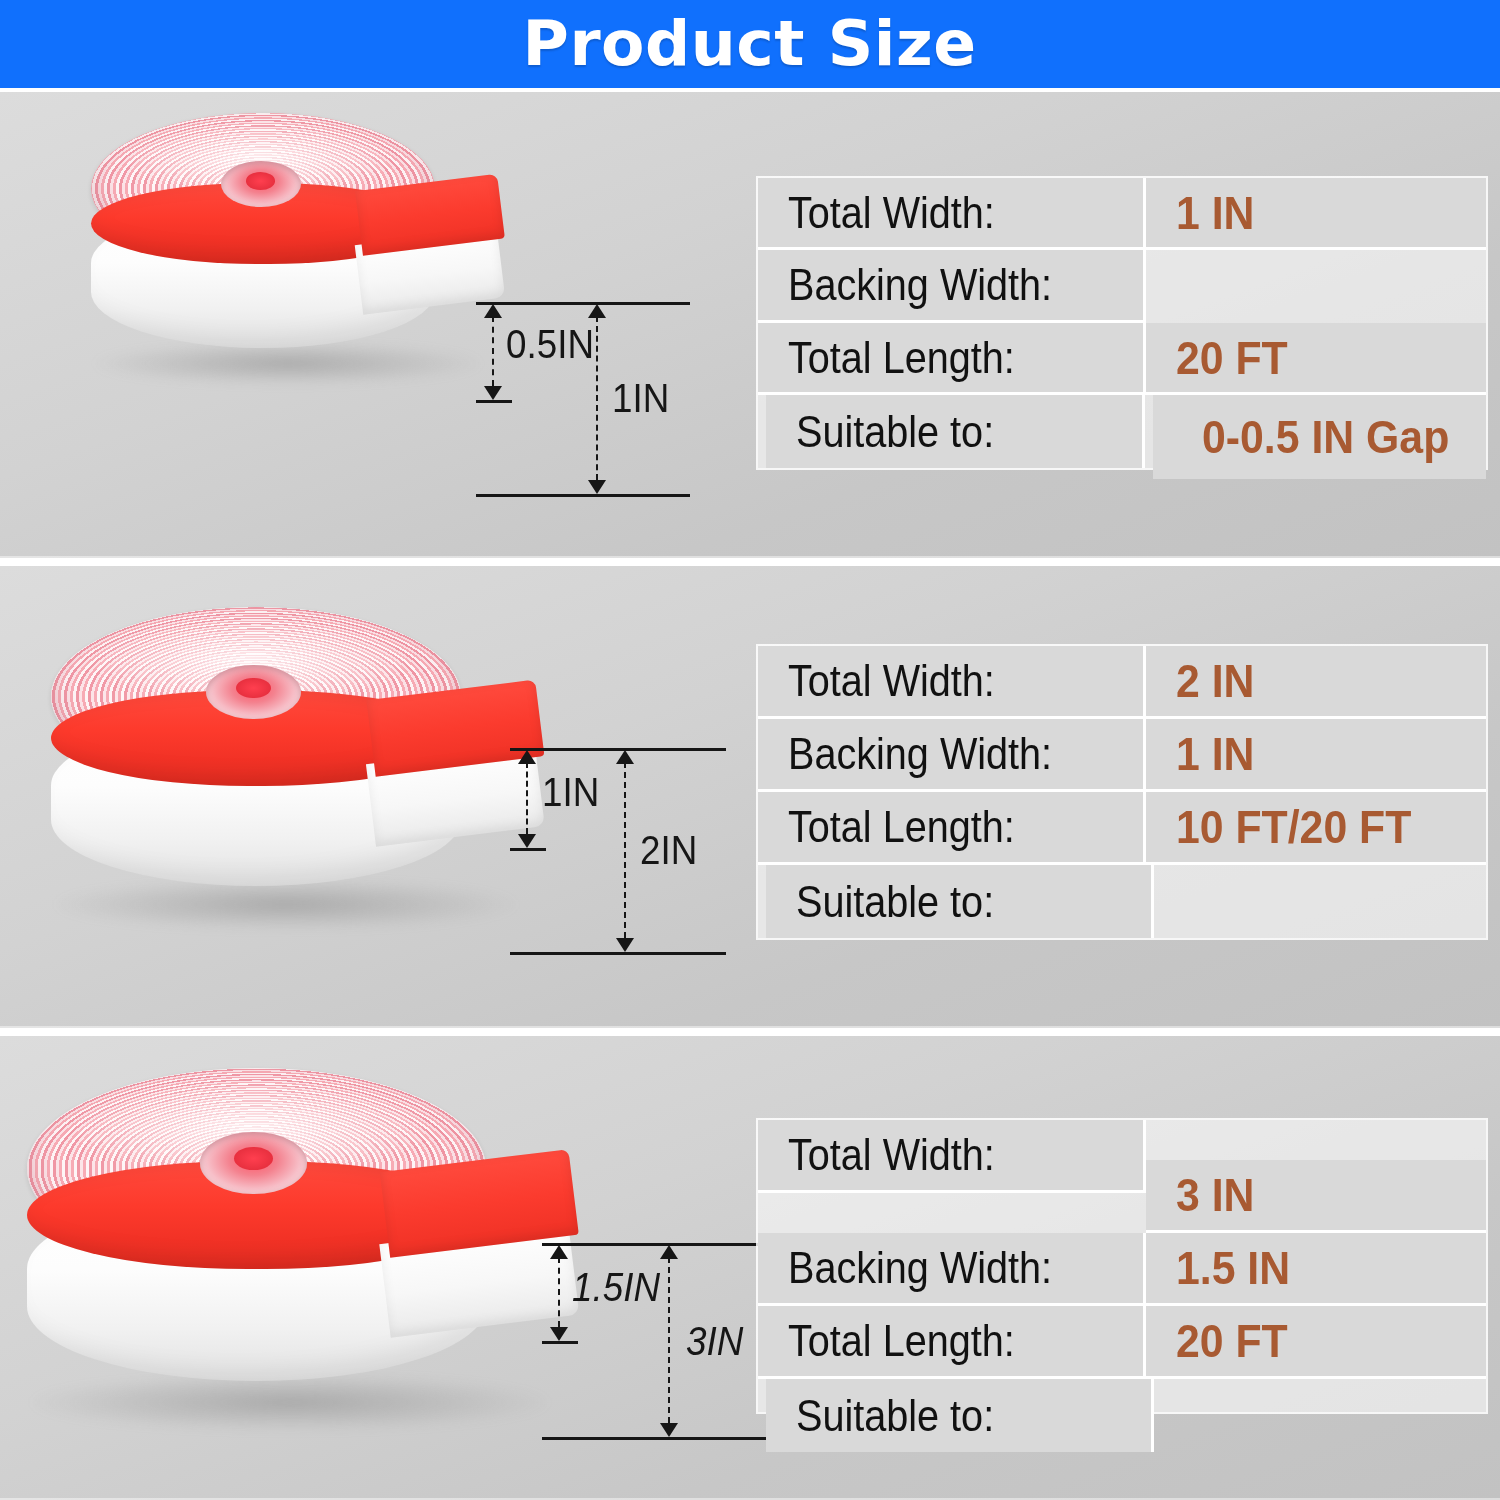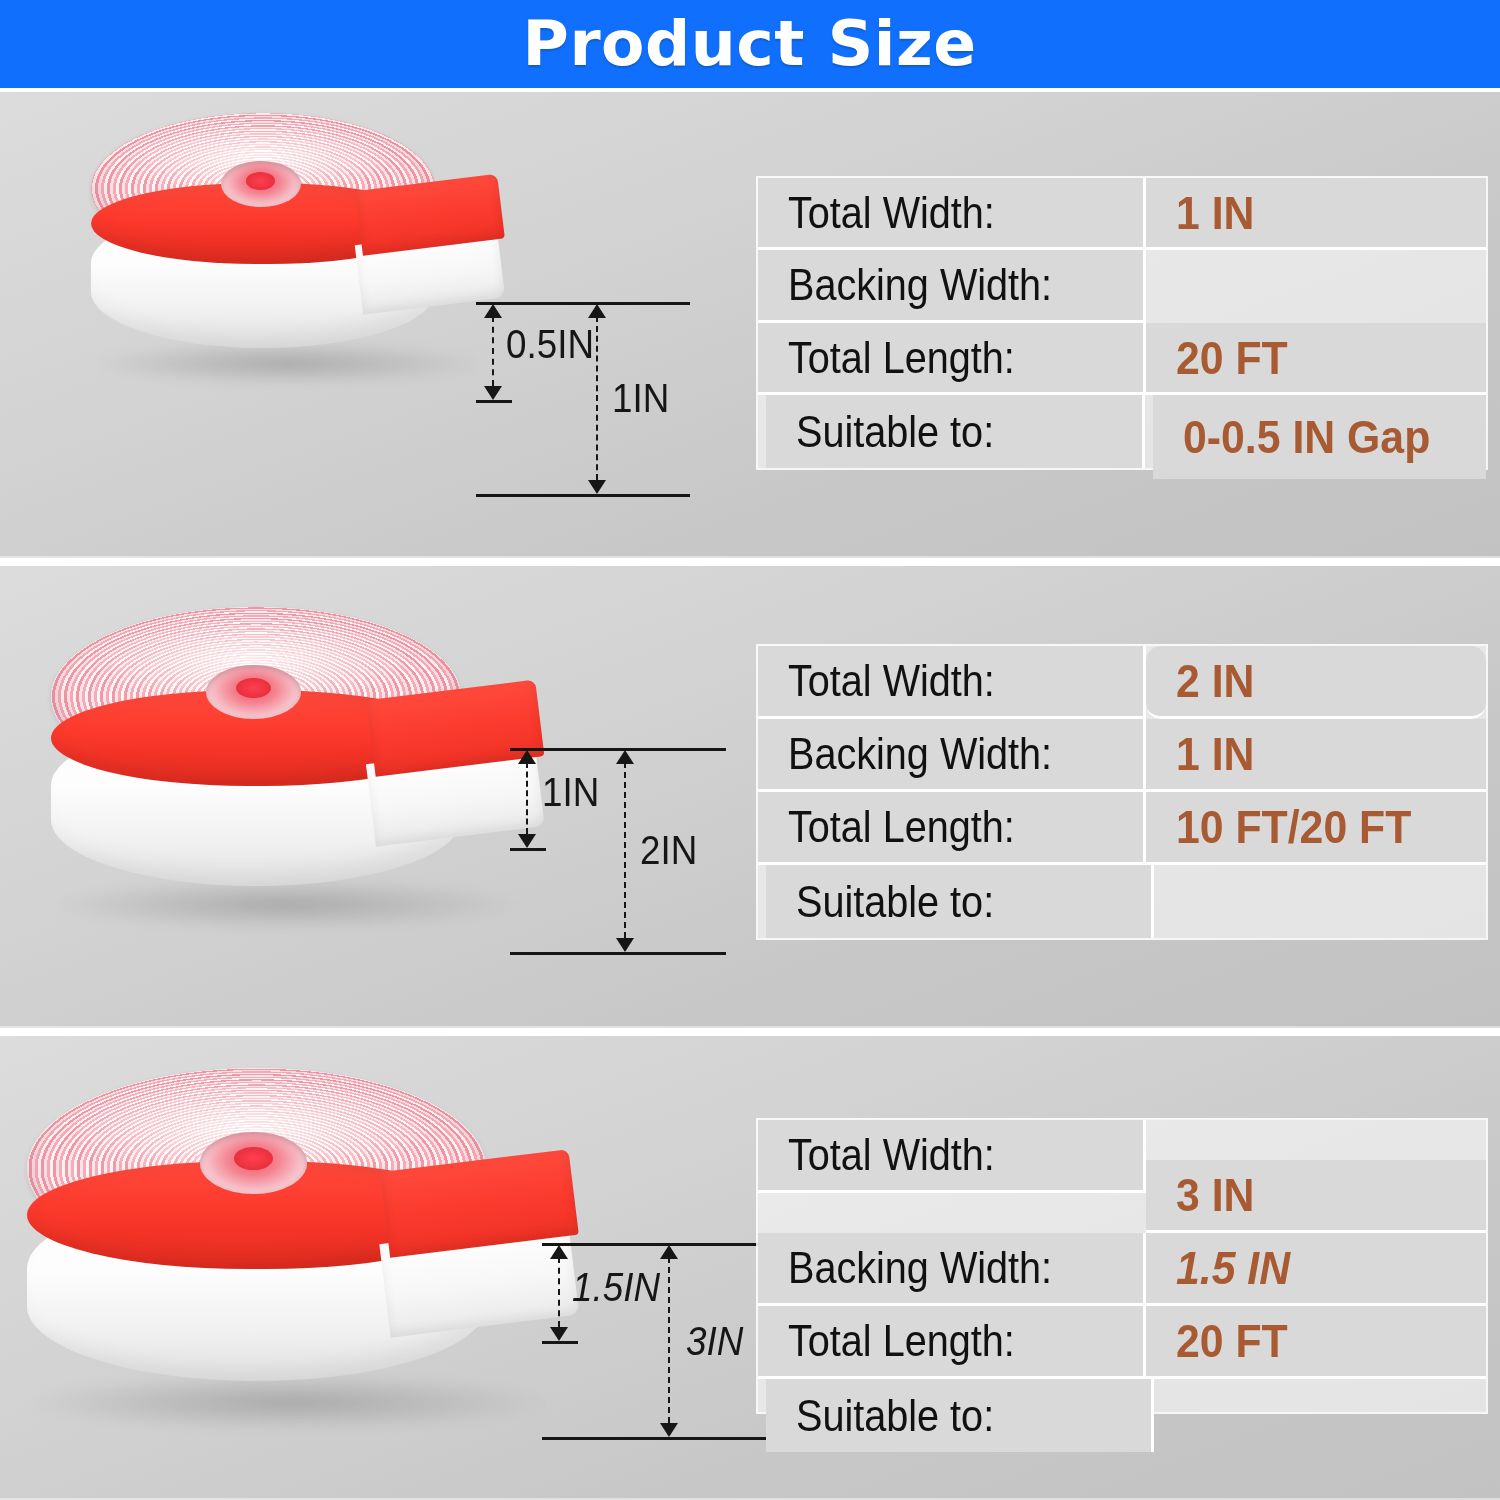--- a/index.html
+++ b/index.html
@@ -224,21 +224,21 @@
           <span class="label">Total Length:</span>
         </div>
         <div class="cell val" style="width:340px;height:72px;">
           <span class="value">20 FT</span>
         </div>
       </div>
       <div class="row">
         <div class="cell" style="width:388px;height:73px;">
           <span class="label">Suitable to:</span>
         </div>
-        <div class="cell val" style="width:340px;height:84px;">
+        <div class="cell val" style="width:340px;height:84px;justify-content:center;">
           <span class="value">0-0.5 IN Gap</span>
         </div>
       </div>
     </div>
   </div>
 
   <div class="panel" id="panel-2">
 
     <div class="roll" style="left:36px;top:38px;width:500px;height:320px;">
       <div class="shadow"></div>
@@ -266,21 +266,21 @@
       <div class="arrowline" style="left:214px;top:36px;height:176px;"></div>
       <div class="arrow-dn" style="left:206px;top:212px;"></div>
       <div class="dim-label" style="left:230px;top:104px;">2IN</div>
     </div>
 
     <div class="spec-table" style="left:758px;top:80px;width:728px;height:292px;">
       <div class="row">
         <div class="cell" style="width:388px;height:73px;">
           <span class="label">Total Width:</span>
         </div>
-        <div class="cell val" style="width:340px;height:73px;border-radius:15px;">
+        <div class="cell val" style="width:340px;height:73px;">
           <span class="value">2 IN</span>
         </div>
       </div>
       <div class="row">
         <div class="cell" style="width:388px;height:73px;">
           <span class="label">Backing Width:</span>
         </div>
         <div class="cell val" style="width:340px;height:73px;">
           <span class="value">1 IN</span>
         </div>
@@ -337,21 +337,21 @@
           <span class="label">Total Width:</span>
         </div>
         <div class="cell val" style="width:340px;height:73px;margin-top:40px;">
           <span class="value">3 IN</span>
         </div>
       </div>
       <div class="row">
         <div class="cell" style="width:388px;height:73px;">
           <span class="label">Backing Width:</span>
         </div>
-        <div class="cell val" style="width:340px;height:73px;font-style:italic;">
+        <div class="cell val" style="width:340px;height:73px;">
           <span class="value">1.5 IN</span>
         </div>
       </div>
       <div class="row">
         <div class="cell" style="width:388px;height:73px;">
           <span class="label">Total Length:</span>
         </div>
         <div class="cell val" style="width:340px;height:73px;">
           <span class="value">20 FT</span>
         </div>

